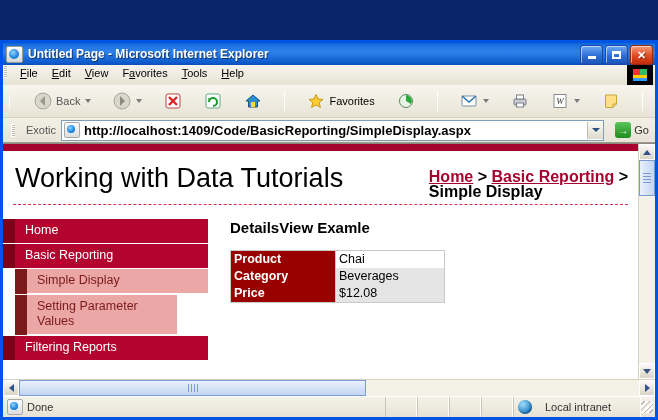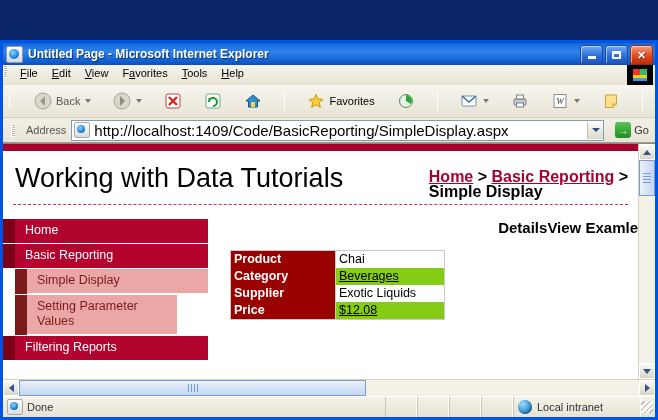--- a/index.html
+++ b/index.html
@@ -54,21 +54,21 @@
   .caret{width:0;height:0;border-left:3px solid transparent;border-right:3px solid transparent;
          border-top:4px solid #7a7a7a;margin-left:1px;}
   .ic{width:18px;height:18px;position:relative;display:inline-block;}
 
   .addrbar{height:24px;flex:0 0 24px;display:flex;align-items:center;
            background:linear-gradient(180deg,#F2EFE5,#E8E4D6);padding-left:8px;gap:5px;
            border-bottom:1px solid #9E9B8E;}
   .addrlabel{color:#555;font-size:11px;}
   .addrfield{flex:1 1 auto;height:19px;background:#fff;border:1px solid #7F9DB9;
              display:flex;align-items:center;padding-left:2px;gap:4px;min-width:0;}
-  .addrfield .url{font-size:15px;color:#000;white-space:nowrap;overflow:hidden;}
+  .addrfield .url{font-size:13px;color:#000;white-space:nowrap;overflow:hidden;font-weight:bold;}
   .adrop{width:15px;height:17px;flex:0 0 15px;margin-left:auto;
          background:linear-gradient(180deg,#fbfaf6,#dedacb);border-left:1px solid #c4c0b0;
          display:flex;align-items:center;justify-content:center;}
   .adrop i{display:block;width:0;height:0;border-left:4px solid transparent;
            border-right:4px solid transparent;border-top:4px solid #29507f;font-style:normal;}
   .gobtn{display:flex;align-items:center;gap:3px;padding:0 6px;color:#333;}
   .goarrow{width:16px;height:16px;border-radius:3px;background:linear-gradient(180deg,#5BC45B,#1E8C1E);
            display:flex;align-items:center;justify-content:center;color:#fff;font-size:10px;font-weight:bold;}
 
   
@@ -87,27 +87,27 @@
   .nav{width:205px;flex:0 0 205px;}
   .navitem{display:flex;align-items:center;margin-bottom:1px;}
   .navitem .stripe{width:12px;flex:0 0 12px;align-self:stretch;}
   .navitem .lbl{flex:1 1 auto;padding:4px 0 5px 10px;font-size:12.5px;line-height:15px;}
   .navitem.top .stripe{background:#7B0018;}
   .navitem.top .lbl{background:#B3032F;color:#fff;}
   .navitem.sub .stripe{background:#7B1A1A;margin-left:12px;}
   .navitem.sub .lbl{background:#EBA6A6;color:#7B1A1A;border-bottom:1px solid #fff;}
 
   .content{flex:1 1 auto;padding-left:22px;}
-  .dvtitle{font-size:15px;font-weight:bold;color:#000;margin:0 0 14px 0;text-align:right;}
+  .dvtitle{font-size:15px;font-weight:bold;color:#000;margin:0 0 14px 0;}
   table.dv{border-collapse:collapse;border:1px solid #C9C9C9;}
   table.dv td{font-size:12.5px;padding:1px 3px;line-height:15px;}
   table.dv td.h{background:#990000;color:#fff;font-weight:bold;width:98px;
                 border-right:1px solid #C9C9C9;}
   table.dv td.v{width:102px;color:#000;}
-  table.dv tr.alt td.v{background:#84cc16;text-decoration:underline;}
+  table.dv tr.alt td.v{background:#e5e5e5;}
   .cbx{width:11px;height:11px;border:1px solid #9a9a9a;background:#fff;display:block;margin:2px auto;}
 
   
   .vscroll{width:16px;flex:0 0 16px;background:#F1EFE2;border-left:1px solid #D6D2C2;
            display:flex;flex-direction:column;}
   .sbtn{height:16px;flex:0 0 16px;background:linear-gradient(180deg,#FBFAF6,#DAD5C4);
         border:1px solid #fff;box-sizing:border-box;display:flex;align-items:center;justify-content:center;}
   .sarr{width:0;height:0;border-left:4px solid transparent;border-right:4px solid transparent;}
   .up .sarr{border-bottom:5px solid #33548B;}
   .down .sarr{border-top:5px solid #33548B;}
@@ -129,21 +129,21 @@
             background:repeating-linear-gradient(90deg,#7C9BD0 0 1px,transparent 1px 3px);}
   .htrack{flex:1 1 auto;background:#F4F2E6;}
 
   
   .status{height:20px;flex:0 0 20px;display:flex;align-items:center;
           background:linear-gradient(180deg,#F4F2E8,#E6E2D4);border-top:1px solid #fff;font-size:11px;color:#333;}
   .st-cell{border-left:1px solid #C9C5B6;border-right:1px solid #fff;height:100%;
            display:flex;align-items:center;padding:0 4px;gap:4px;}
   .st-main{flex:1 1 auto;display:flex;align-items:center;gap:4px;padding-left:4px;}
   .st-blank{width:22px;}
-  .st-zone{width:118px;gap:5px;}
+  .st-zone{width:118px;gap:13px;}
   .globe{width:14px;height:14px;border-radius:50%;
          background:radial-gradient(circle at 35% 30%,#9fe0ff,#1878c0 75%);
          box-shadow:inset -1px -1px 2px rgba(0,0,0,.3);}
   .ie-small{width:14px;height:14px;border-radius:2px;
             background:linear-gradient(180deg,#fff,#dcdcdc);border:1px solid #a8a8a8;position:relative;}
   .ie-small:after{content:"";position:absolute;left:2px;top:2px;width:8px;height:8px;border-radius:50%;
             background:radial-gradient(circle at 40% 35%,#8fd4ff,#0b78d6 70%);}
   .grip-c{width:12px;height:12px;margin-left:auto;margin-right:2px;
           background:repeating-linear-gradient(135deg,#fff 0 2px,#b9b5a6 2px 3px,transparent 3px 4px);}
 </style>
@@ -320,21 +320,21 @@
                 <rect x="8" y="13" width="3" height="2"></rect>
                 <rect x="13" y="13" width="2" height="2"></rect>
               </g>
             </svg>
         </span>
       </div>
     </div>
 
     <div class="addrbar">
       <span class="grip"></span>
-      <span class="addrlabel">Address</span>
+      <span class="addrlabel">Exotic</span>
       <div class="addrfield">
         <span class="ie-small"></span>
         <span class="url">http://localhost:1409/Code/BasicReporting/SimpleDisplay.aspx</span>
         <span class="adrop">
             <i></i>
           </span>
       </div>
       <div class="gobtn">
         <span class="goarrow">→</span>
         <span>Go</span>
@@ -386,24 +386,20 @@
             <table class="dv">
               <tbody>
                   <tr>
                 <td class="h">Product</td>
                 <td class="v">Chai</td>
               </tr>
               <tr class="alt">
                 <td class="h">Category</td>
                 <td class="v">Beverages</td>
               </tr>
-              <tr>
-                <td class="h">Supplier</td>
-                <td class="v">Exotic Liquids</td>
-              </tr>
               <tr class="alt">
                 <td class="h">Price</td>
                 <td class="v">$12.08</td>
               </tr>
             </tbody>
               </table>
           </div>
         </div>
       </div>
 

